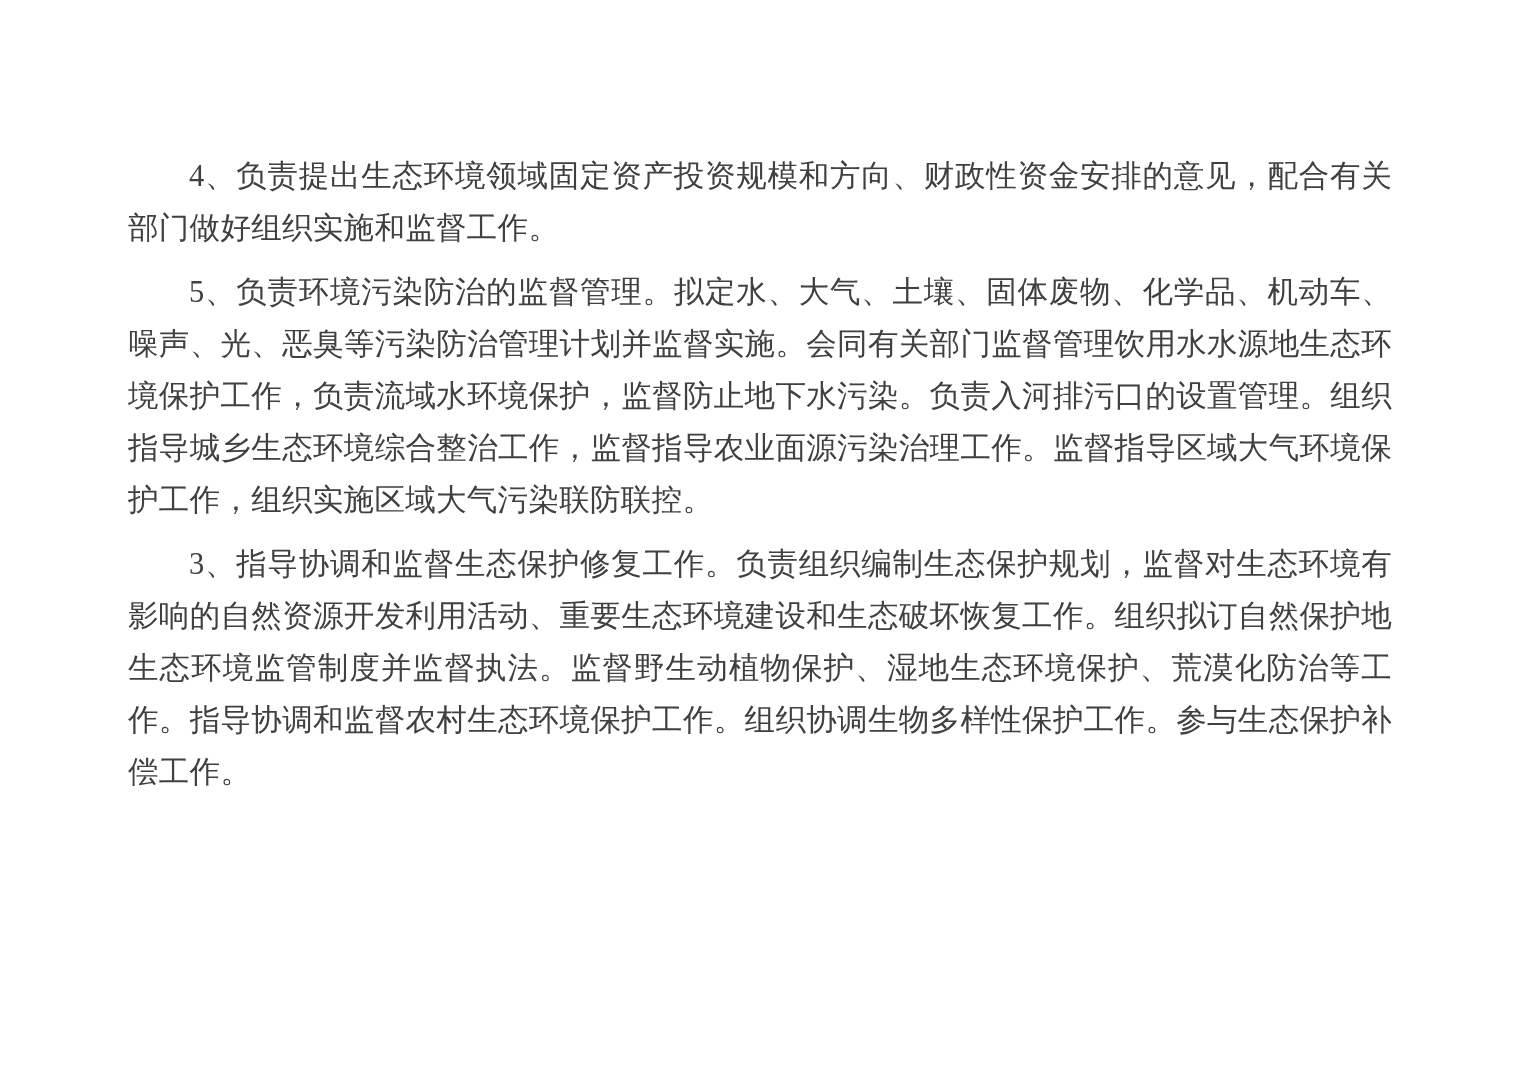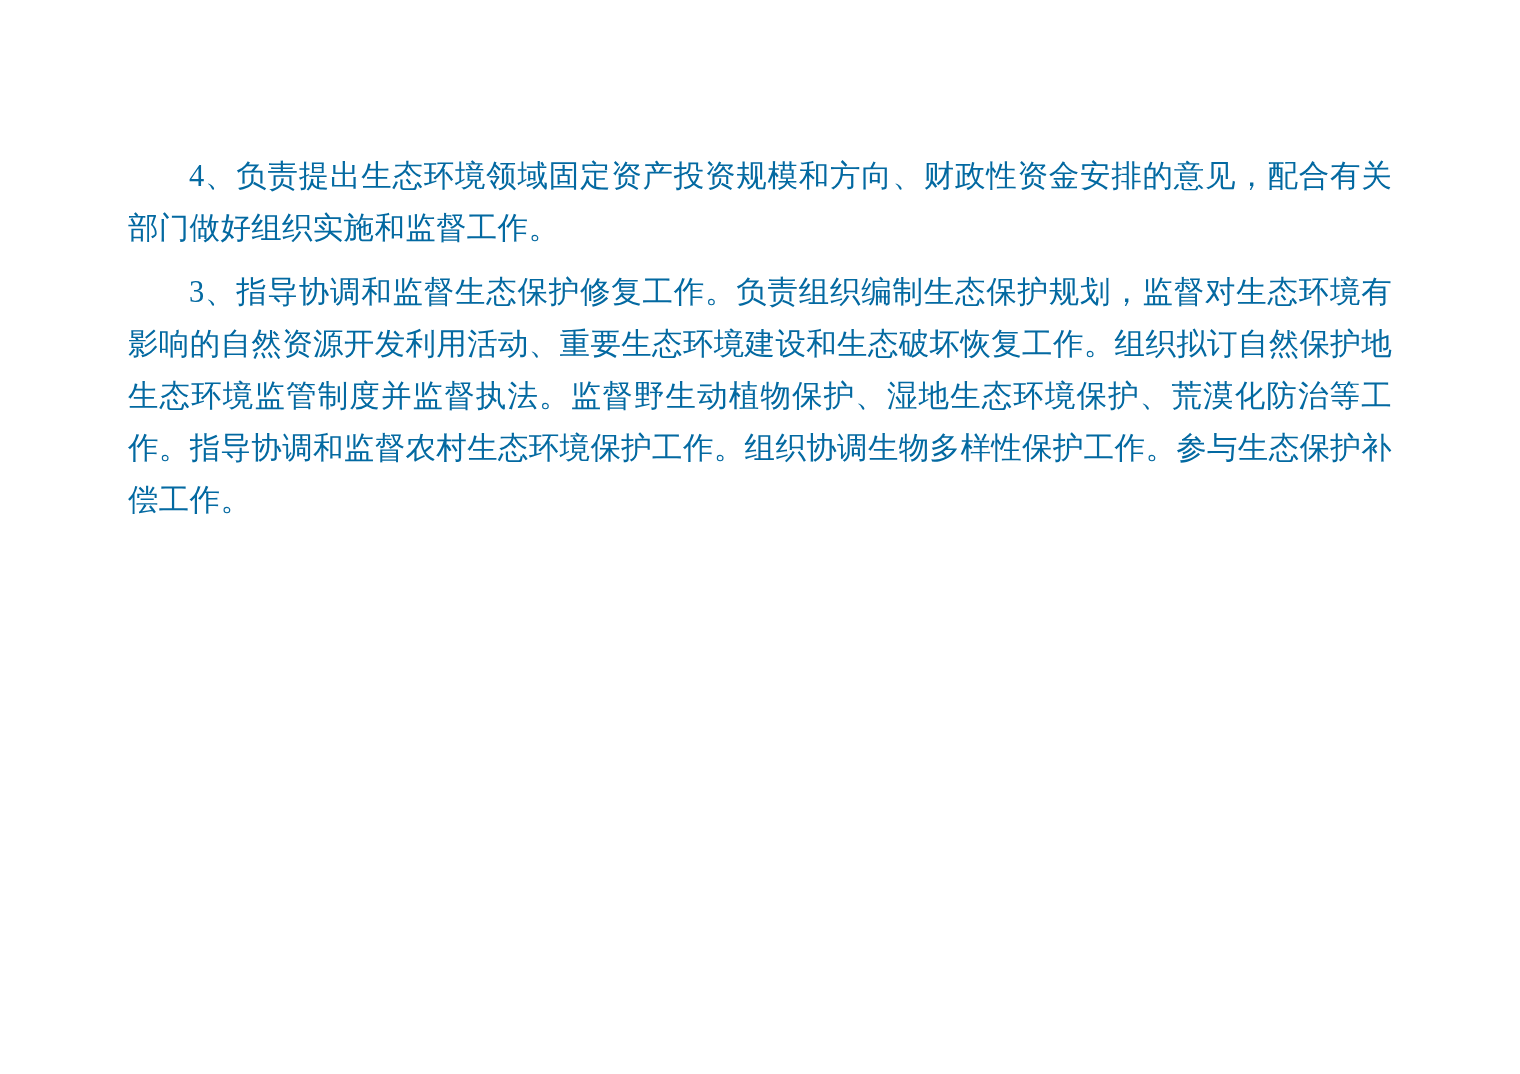--- a/index.html
+++ b/index.html
@@ -26,27 +26,28 @@
   }
   .para {
     font-size: 30.5px;
     line-height: 52px;
     letter-spacing: 0.3px;
     text-align: justify;
     text-justify: inter-ideograph;
     margin: 0 0 12px 0;
     text-indent: 61px;
     word-break: break-all;
-    color: #0369a1;
+    color: #404040;
   }
   .para:last-child {
     margin-bottom: 0;
   }
 </style>
 </head>
 <body>
 
 <div class="page">
   <div class="doc-body">
     <p class="para">4、负责提出生态环境领域固定资产投资规模和方向、财政性资金安排的意见，配合有关部门做好组织实施和监督工作。</p>
+    <p class="para">5、负责环境污染防治的监督管理。拟定水、大气、土壤、固体废物、化学品、机动车、噪声、光、恶臭等污染防治管理计划并监督实施。会同有关部门监督管理饮用水水源地生态环境保护工作，负责流域水环境保护，监督防止地下水污染。负责入河排污口的设置管理。组织指导城乡生态环境综合整治工作，监督指导农业面源污染治理工作。监督指导区域大气环境保护工作，组织实施区域大气污染联防联控。</p>
     <p class="para">3、指导协调和监督生态保护修复工作。负责组织编制生态保护规划，监督对生态环境有影响的自然资源开发利用活动、重要生态环境建设和生态破坏恢复工作。组织拟订自然保护地生态环境监管制度并监督执法。监督野生动植物保护、湿地生态环境保护、荒漠化防治等工作。指导协调和监督农村生态环境保护工作。组织协调生物多样性保护工作。参与生态保护补偿工作。</p>
   </div>
 </div>
 
 </body></html>

